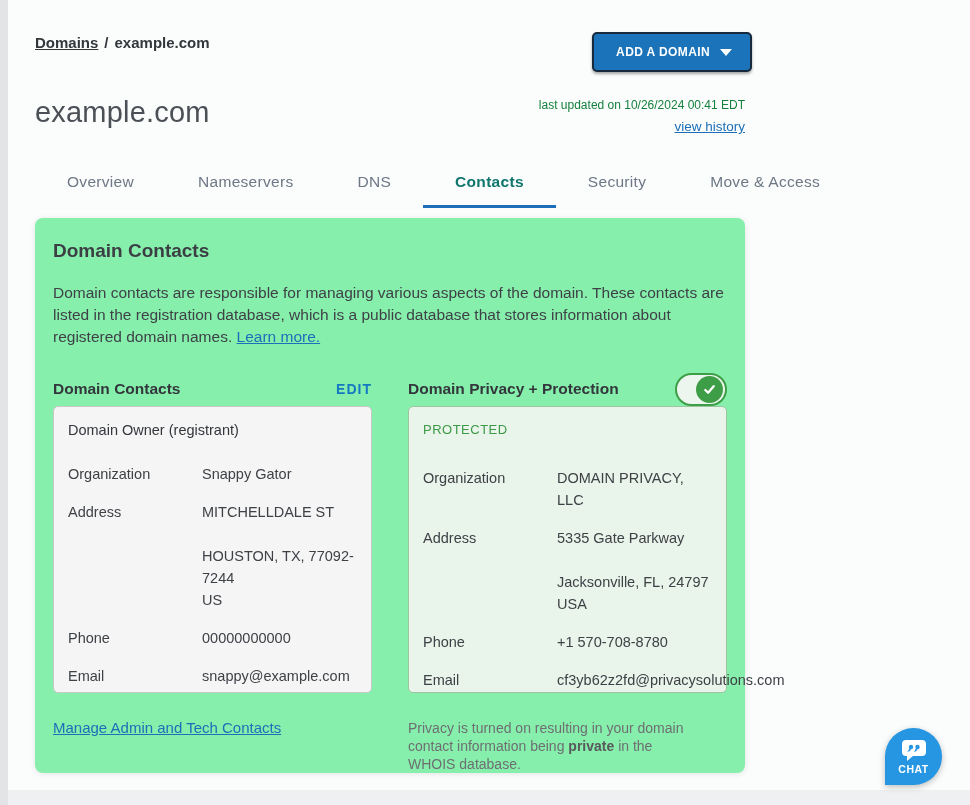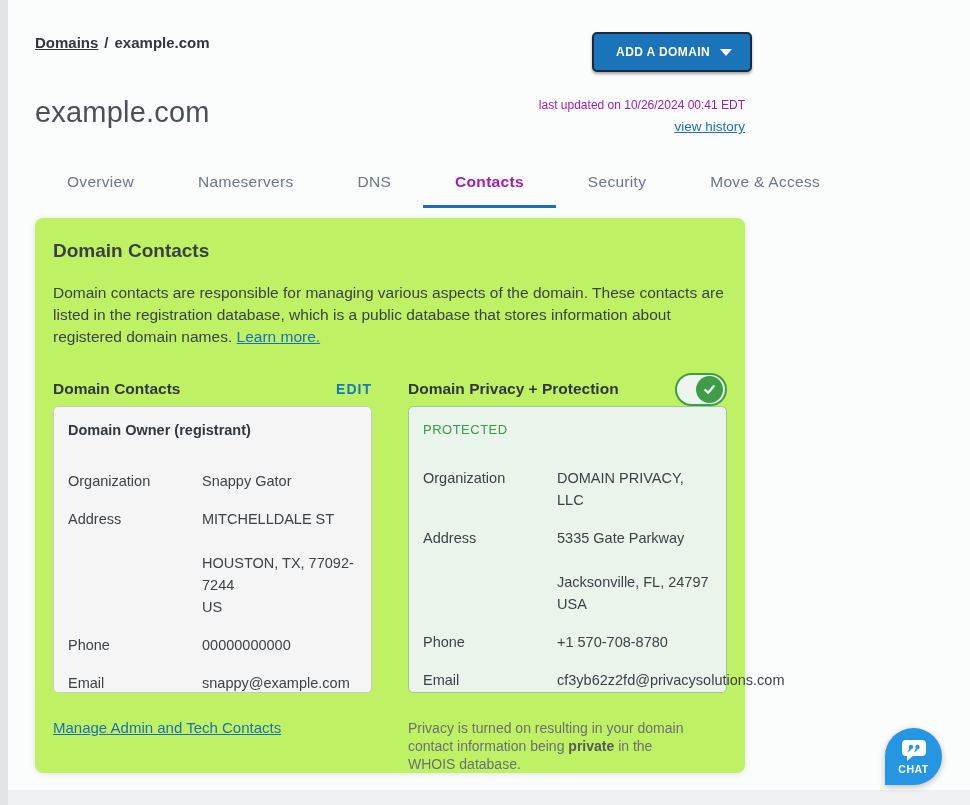--- a/index.html
+++ b/index.html
@@ -37,35 +37,35 @@
   .caret-down {
     width: 0; height: 0; display: inline-block;
     border-left: 6px solid transparent; border-right: 6px solid transparent;
     border-top: 7px solid #ffffff;
   }
 
   
   .title-row { padding: 24px 37px 0 27px; display: flex; justify-content: space-between; align-items: flex-start; }
   .page-title { font-size: 29px; font-weight: 400; color: #4b5056; letter-spacing: .2px; }
   .title-meta { text-align: right; padding-top: 2px; }
-  .last-updated { font-size: 12px; color: #a21caf; }
+  .last-updated { font-size: 12px; color: #15803d; }
   .view-history { display: inline-block; margin-top: 7px; font-size: 13.5px; color: #1c6fb8; text-decoration: underline; cursor: pointer; }
 
   
   .tabs { margin: 38px 0 0 27px; display: flex; }
   .tab {
     font-size: 15.5px; letter-spacing: .3px; color: #6d7785;
     padding: 0 32px 14px 32px; cursor: pointer; white-space: nowrap;
     border-bottom: 3px solid transparent;
   }
-  .tab.active { color: #a21caf; font-weight: 700; border-bottom-color: #1c6fb8; }
+  .tab.active { color: #0f766e; font-weight: 700; border-bottom-color: #1c6fb8; }
 
   
   .card {
-    margin: 10px 37px 0 27px; background: #bef264;
+    margin: 10px 37px 0 27px; background: #86efac;
     border-radius: 8px; box-shadow: 0 1px 6px rgba(0,0,0,.10);
     padding: 22px 18px 20px 18px; height: 555px; position: relative;
   }
   .card-heading { font-size: 19px; font-weight: 700; color: #3b3f44; }
   .card-desc { margin-top: 20px; font-size: 15.5px; line-height: 22px; color: #3e4247; max-width: 880px; }
   .card-desc a { color: #1c6fb8; text-decoration: underline; cursor: pointer; }
 
   .columns { display: flex; gap: 36px; margin-top: 24px; }
   .col { flex: 1 1 0; min-width: 0; }
   .col-header { display: flex; justify-content: space-between; align-items: center; height: 34px; }
@@ -80,21 +80,21 @@
   .toggle-knob {
     position: absolute; top: 1px; right: 2px; width: 27px; height: 27px;
     background: #3e9e48; border-radius: 50%;
     display: flex; align-items: center; justify-content: center;
   }
 
   
   .panel { border-radius: 5px; height: 287px; padding: 13px 14px; font-size: 14.5px; }
   .panel-gray { background: #f5f5f5; border: 1px solid #c8c8c8; }
   .panel-green { background: #e9f4ea; border: 1px solid #9dc6a0; }
-  .panel-title { font-size: 14.5px; font-weight: 700; color: #33373c; margin-bottom: 32px; padding-top: 2px; }
+  .panel-title { font-size: 14.5px; font-weight: 400; color: #33373c; margin-bottom: 25px; padding-top: 2px; }
   .protected-badge { font-size: 13px; letter-spacing: .5px; color: #3c9a47; margin-bottom: 30px; padding-top: 2px; }
   .info-row { display: grid; grid-template-columns: 134px 1fr; line-height: 22px; margin-bottom: 16px; color: #3e4247; }
   .info-label { color: #3e4247; }
   .addr-line2 { margin-top: 22px; }
 
   .bottom-row { display: flex; gap: 36px; margin-top: 26px; align-items: flex-start; }
   .bottom-cell { flex: 1 1 0; min-width: 0; }
   .manage-link { font-size: 15px; color: #1c6fb8; text-decoration: underline; cursor: pointer; }
   .privacy-note { font-size: 14px; line-height: 18px; color: #6d6f72; padding-right: 30px; }
   .privacy-note strong { color: #58595b; }

